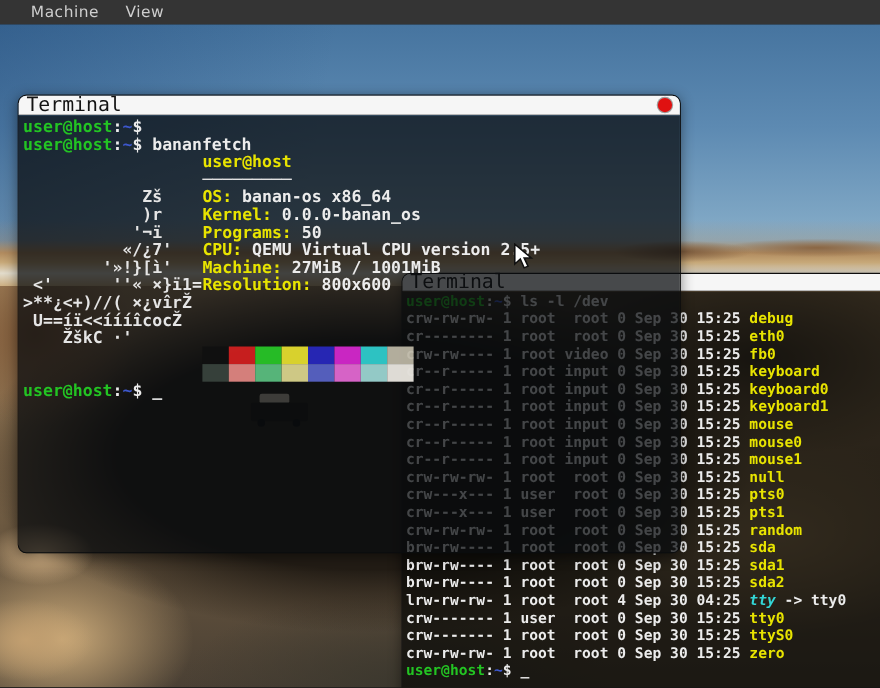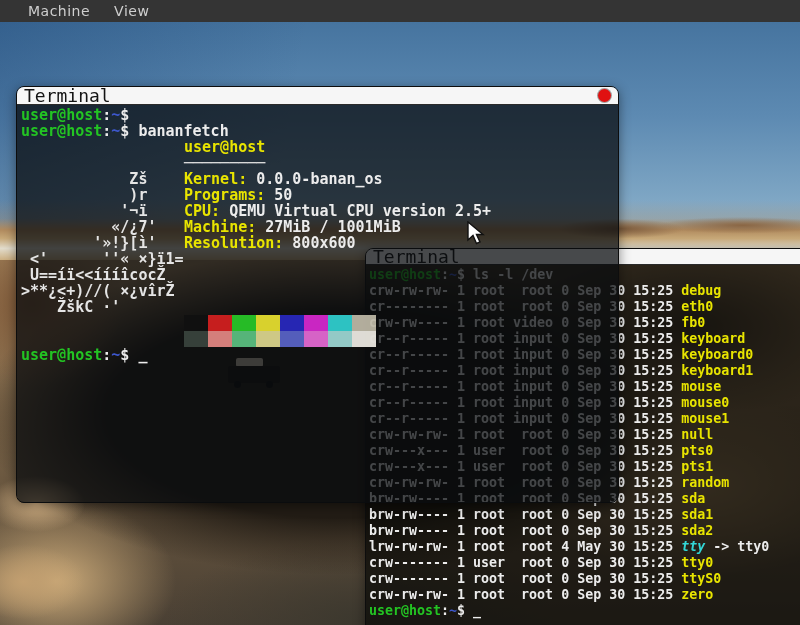--- a/index.html
+++ b/index.html
@@ -107,21 +107,21 @@
     <div class="tline"><span class="w">cr--r----- 1 root input 0 Sep 30 15:25 </span><span class="y">mouse</span></div>
     <div class="tline"><span class="w">cr--r----- 1 root input 0 Sep 30 15:25 </span><span class="y">mouse0</span></div>
     <div class="tline"><span class="w">cr--r----- 1 root input 0 Sep 30 15:25 </span><span class="y">mouse1</span></div>
     <div class="tline"><span class="w">crw-rw-rw- 1 root  root 0 Sep 30 15:25 </span><span class="y">null</span></div>
     <div class="tline"><span class="w">crw---x--- 1 user  root 0 Sep 30 15:25 </span><span class="y">pts0</span></div>
     <div class="tline"><span class="w">crw---x--- 1 user  root 0 Sep 30 15:25 </span><span class="y">pts1</span></div>
     <div class="tline"><span class="w">crw-rw-rw- 1 root  root 0 Sep 30 15:25 </span><span class="y">random</span></div>
     <div class="tline"><span class="w">brw-rw---- 1 root  root 0 Sep 30 15:25 </span><span class="y">sda</span></div>
     <div class="tline"><span class="w">brw-rw---- 1 root  root 0 Sep 30 15:25 </span><span class="y">sda1</span></div>
     <div class="tline"><span class="w">brw-rw---- 1 root  root 0 Sep 30 15:25 </span><span class="y">sda2</span></div>
-    <div class="tline"><span class="w">lrw-rw-rw- 1 root  root 4 May 30 15:25 </span><span class="c">tty</span><span class="w"> -&gt; tty0</span></div>
+    <div class="tline"><span class="w">lrw-rw-rw- 1 root  root 4 Sep 30 04:25 </span><span class="c">tty</span><span class="w"> -&gt; tty0</span></div>
     <div class="tline"><span class="w">crw------- 1 user  root 0 Sep 30 15:25 </span><span class="y">tty0</span></div>
     <div class="tline"><span class="w">crw------- 1 root  root 0 Sep 30 15:25 </span><span class="y">ttyS0</span></div>
     <div class="tline"><span class="w">crw-rw-rw- 1 root  root 0 Sep 30 15:25 </span><span class="y">zero</span></div>
     <div class="tline"><span class="g">user@host</span><span class="w">:</span><span class="b">~</span><span class="w">$</span><span class="cur">_</span></div>
   </div>
 </div>
 
 <div class="win win1">
   <div class="titlebar">
     <span class="titletext">Terminal</span>
@@ -131,27 +131,28 @@
     <div class="tline"><span class="g">user@host</span><span class="w">:</span><span class="b">~</span><span class="w">$</span></div>
     <div class="tline"><span class="g">user@host</span><span class="w">:</span><span class="b">~</span><span class="w">$</span><span class="w cmd">bananfetch</span></div>
     <div class="fetch">
       <div class="artcol">
         <div class="tline">            Zš</div>
         <div class="tline">            )r</div>
         <div class="tline">           '¬ï</div>
         <div class="tline">          «/¿7'</div>
         <div class="tline">        '»!}[ì'</div>
         <div class="tline"> &lt;'      ''« ×}ï1=</div>
+        <div class="tline">&gt;**¿&lt;+)//( ×¿vîrŽ</div>
         <div class="tline"> U==íï&lt;&lt;íííîcocŽ</div>
-        <div class="tline">&gt;**¿&lt;+)//( ×¿vîrŽ</div>
         <div class="tline">    ŽškC ·'</div>
       </div>
       <div class="infocol">
         <div class="tline ilabel">user@host</div>
         <div class="tline isep">─────────</div>
+        <div class="tline"><span class="ilabel">OS:</span><span class="ival">banan-os x86_64</span></div>
         <div class="tline"><span class="ilabel">Kernel:</span><span class="ival">0.0.0-banan_os</span></div>
         <div class="tline"><span class="ilabel">Programs:</span><span class="ival">50</span></div>
         <div class="tline"><span class="ilabel">CPU:</span><span class="ival">QEMU Virtual CPU version 2.5+</span></div>
         <div class="tline"><span class="ilabel">Machine:</span><span class="ival">27MiB / 1001MiB</span></div>
         <div class="tline"><span class="ilabel">Resolution:</span><span class="ival">800x600</span></div>
       </div>
     </div>
     <div class="blank"></div>
     <div class="palette">
       <div class="pal">

